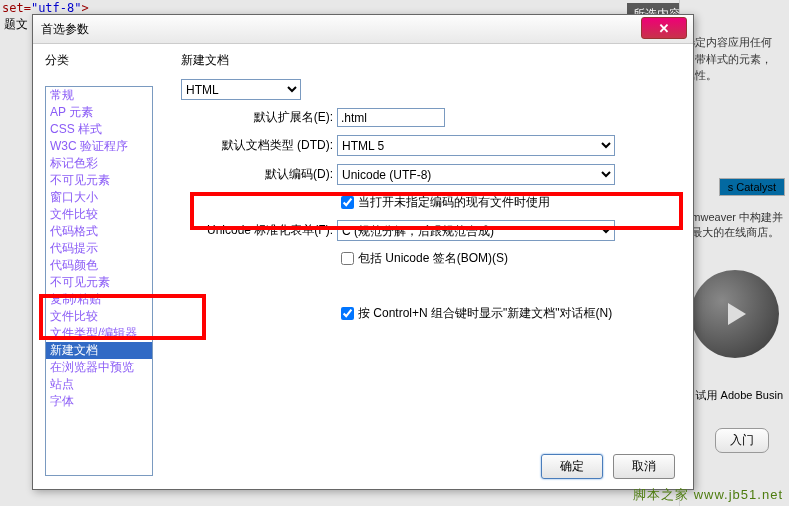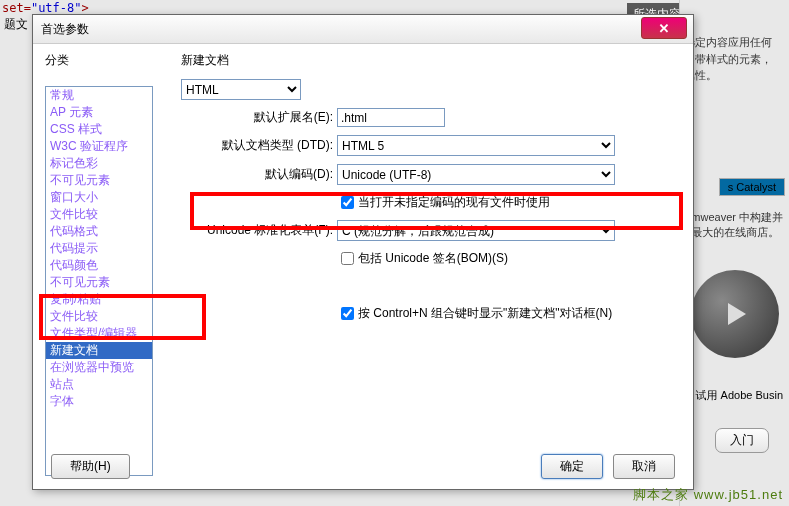--- a/index.html
+++ b/index.html
@@ -132,21 +132,20 @@
         <span>包括 Unicode 签名(BOM)(S)</span>
       </div>
       <div style="height:28px"></div>
       <div class="cb-row">
         <input type="checkbox" checked="" style="">
         <span>按 Control+N 组合键时显示"新建文档"对话框(N)</span>
       </div>
     </div>
   </div>
   <div class="btnrow">
-    <button class="btn">帮助(H)</button>
     <div class="spacer"></div>
     <button class="btn primary">确定</button>
     <div style="width:10px"></div>
     <button class="btn">取消</button>
   </div>
   <div class="hl1"></div>
   <div class="hl2"></div>
 </div>
 
 <div class="watermark">脚本之家 www.jb51.net</div>

